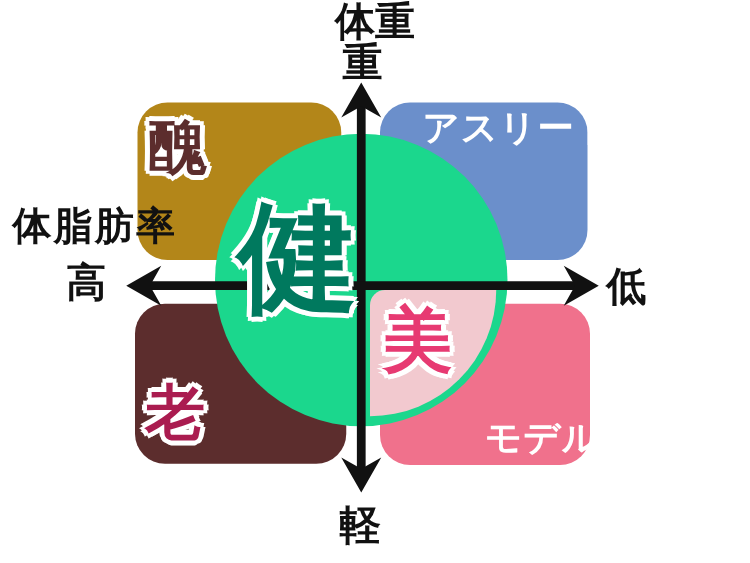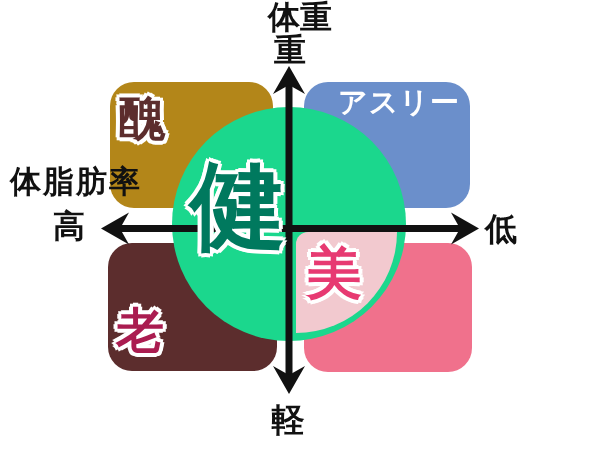--- a/index.html
+++ b/index.html
@@ -65,20 +65,21 @@
       <path d="M 479 228.5 L 451 212.5 L 460 228.5 L 451 244.5 Z"></path>
     </g>
   </svg>
 
   <div class="abs outline ken">健</div>
   <div class="abs outline bi">美</div>
   <div class="abs outline shu">醜</div>
   <div class="abs outline rou">老</div>
 
   <div class="abs caption cap-athlete">アスリート</div>
+  <div class="abs caption cap-model">モデル</div>
 
   <div class="abs axlabel lbl-weight">体重</div>
   <div class="abs axlabel lbl-heavy">重</div>
   <div class="abs axlabel lbl-light">軽</div>
   <div class="abs axlabel lbl-bodyfat">体脂肪率</div>
   <div class="abs axlabel lbl-high">高</div>
   <div class="abs axlabel lbl-low">低</div>
 
 </div>
 

